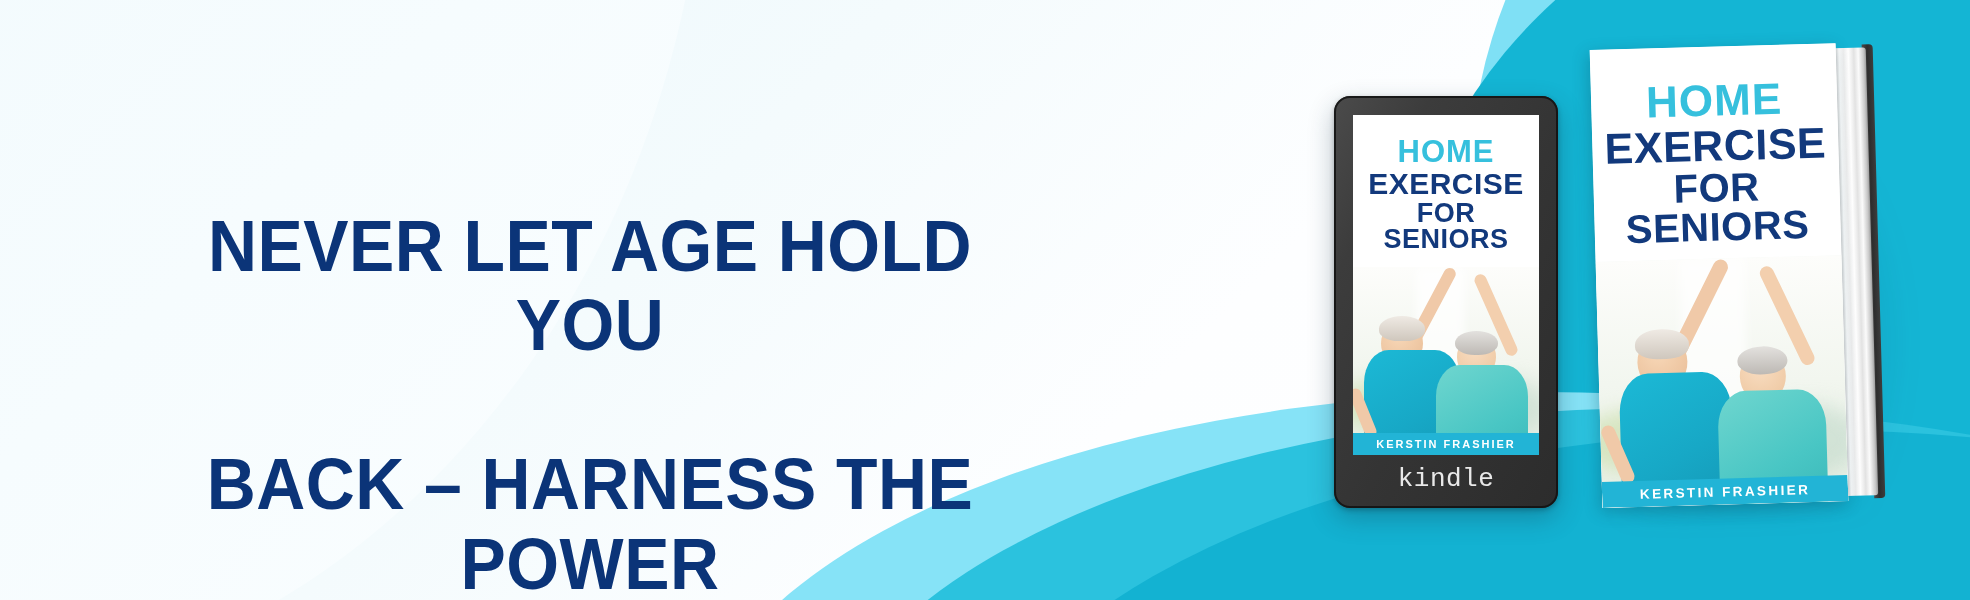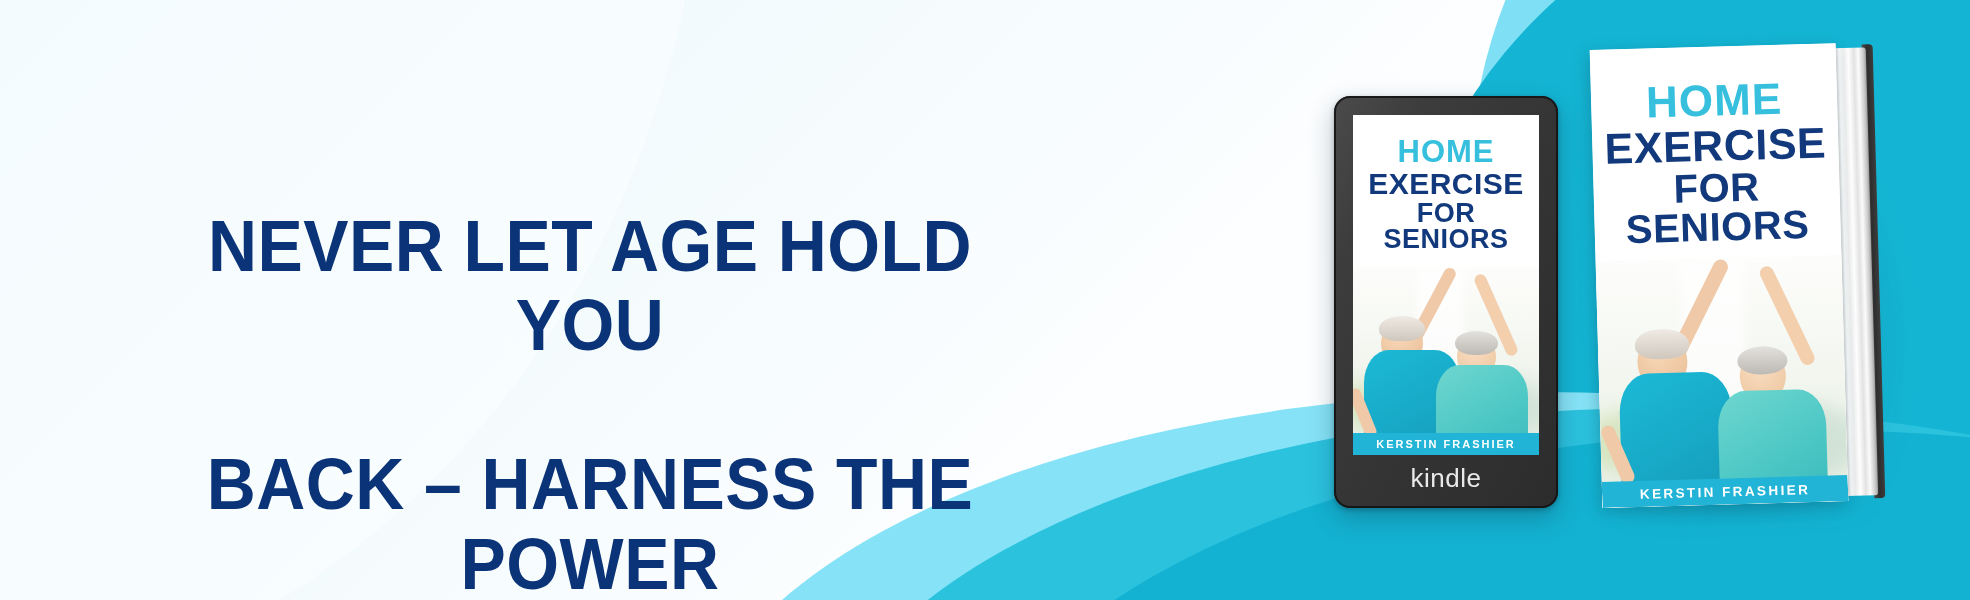--- a/index.html
+++ b/index.html
@@ -84,21 +84,21 @@
     box-shadow:inset 0 0 3px rgba(0,0,0,.35);
   }
   .kindle-logo {
     position:absolute;
     left:0; right:0; bottom:14px;
     text-align:center;
     color:#e9e9e9;
     font-size:26px;
     font-weight:400;
     letter-spacing:0.5px;
-    font-family:Liberation Sans, sans-serif;
+    font-family:Liberation Mono, monospace;
   }
 
   
   .book {
     position:absolute;
     left:1596px; top:46px;
     width:286px; height:458px;
     transform:rotate(-1.6deg);
   }
   .book-shadow {

